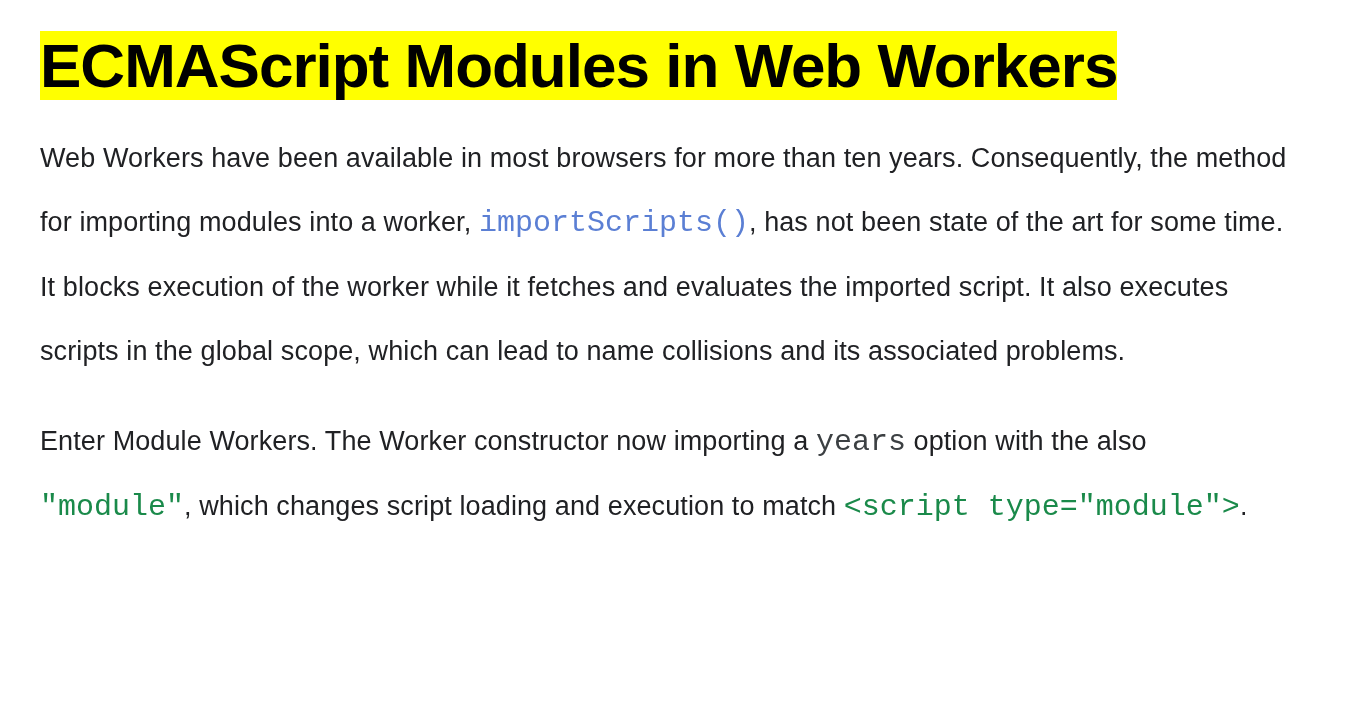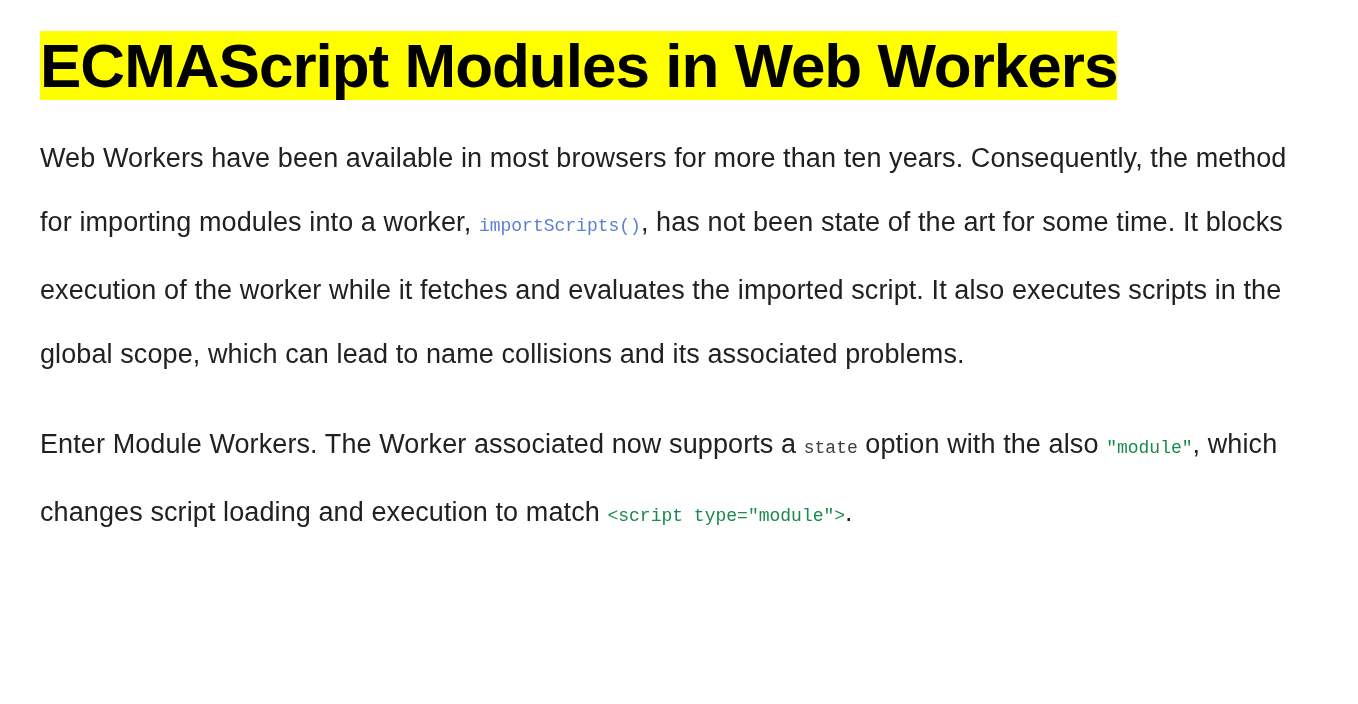--- a/index.html
+++ b/index.html
@@ -37,34 +37,34 @@
   p.para {
     font-size: 27px;
     line-height: 64px;
     margin: 0 0 26px 0;
     color: #202124;
     font-weight: 400;
     letter-spacing: 0.1px;
   }
   code.inline-code {
     font-family: "Liberation Mono", "DejaVu Sans Mono", monospace;
-    font-size: 18px;
+    font-size: 30px;
     letter-spacing: 0px;
   }
   code.code-blue { color: #5b7fd4; }
   code.code-gray { color: #3c4043; }
   code.code-green { color: #1a8a4a; }
 </style>
 </head>
 <body>
 
 <div class="page">
 
   <div class="title-wrap">
     <h1 class="article-title">ECMAScript Modules in Web Workers</h1>
   </div>
 
   <div>
       <p class="para"><span>Web Workers have been available in most browsers for more than ten years. Consequently, the method for importing modules into a worker, </span><code class="inline-code code-blue">importScripts()</code><span>, has not been state of the art for some time. It blocks execution of the worker while it fetches and evaluates the imported script. It also executes scripts in the global scope, which can lead to name collisions and its associated problems.</span></p>
-      <p class="para"><span>Enter Module Workers. The Worker associated now supports a </span><code class="inline-code code-gray">state</code><span> option with the also </span><code class="inline-code code-green">"module"</code><span>, which changes script loading and execution to match </span><code class="inline-code code-green">&lt;script type="module"&gt;</code><span>.</span></p>
+      <p class="para"><span>Enter Module Workers. The Worker constructor now importing a </span><code class="inline-code code-gray">years</code><span> option with the also </span><code class="inline-code code-green">"module"</code><span>, which changes script loading and execution to match </span><code class="inline-code code-green">&lt;script type="module"&gt;</code><span>.</span></p>
     </div>
 
 </div>
 
 </body></html>

